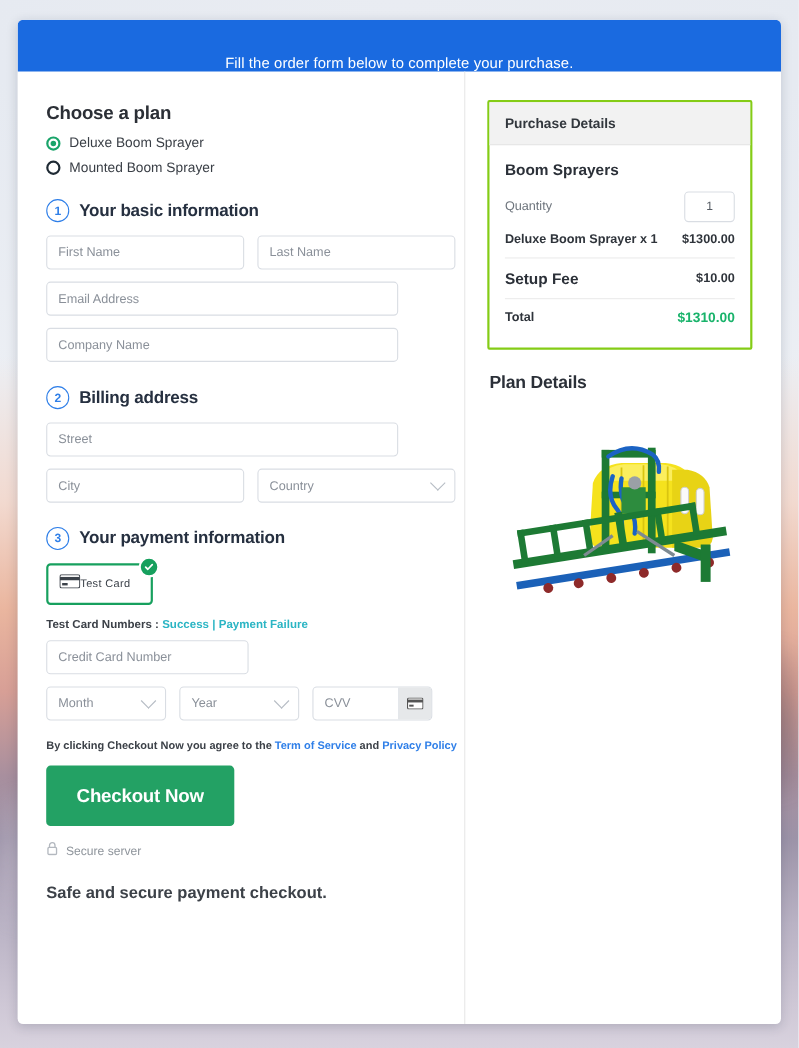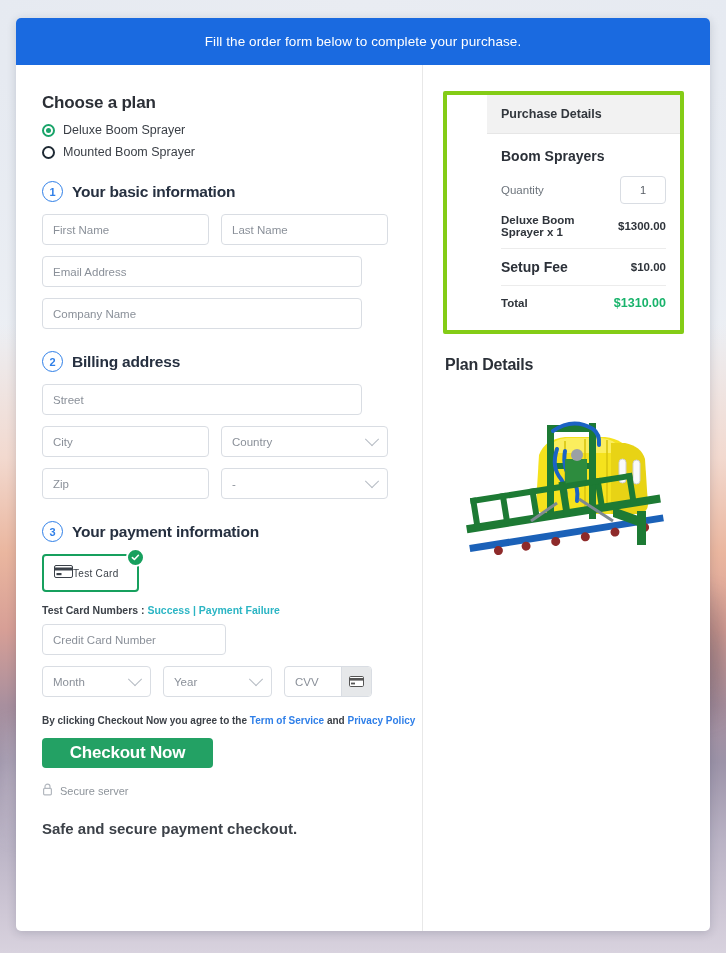--- a/index.html
+++ b/index.html
@@ -46,21 +46,21 @@
     width: 694px; height: 913px;
     background: #ffffff;
     border-radius: 5px;
     box-shadow: 0 2px 10px rgba(30,40,60,.18);
     overflow: hidden;
   }
   #banner {
     height: 47px;
     background: #1a6ae0;
     color: #fff;
-    display: flex; align-items: center; justify-content: center;
+    display: flex; align-items: flex-end; justify-content: center;
     font-size: 13.5px;
     letter-spacing: .1px;
   }
   #body-cols {
     display: flex;
     height: 866px;
   }
   #left-col {
     width: 406px;
     padding: 28px 0 0 26px;
@@ -119,32 +119,32 @@
     height: 31px;
     border: 1px solid #d9dde3;
     border-radius: 4px;
     background: #fff;
     display: flex; align-items: center;
     padding: 0 10px;
     box-sizing: border-box;
     font-size: 11.5px;
     color: #8a9099;
   }
-  .fld.half { width: 167px; flex: none; }
+  .fld.half { width: 180px; flex: none; }
   .fld.full { width: 320px; }
   .fld.sel { justify-content: space-between; }
   .caret {
     width: 9px; height: 9px;
     border-right: 1.4px solid #b6bcc4;
     border-bottom: 1.4px solid #b6bcc4;
     transform: rotate(45deg) translate(-2px,-2px);
     flex: none;
   }
   .fld.small { width: 109px; flex: none; }
-  .fld.cvv { width: 88px; flex: none; padding-right: 0; justify-content: space-between; }
+  .fld.cvv { width: 109px; flex: none; padding-right: 0; justify-content: space-between; }
   .cvv-btn {
     width: 29px; height: 29px;
     background: #e6e8ea;
     border-left: 1px solid #d9dde3;
     border-radius: 0 3px 3px 0;
     display: flex; align-items: center; justify-content: center;
     flex: none;
   }
   .fld.cc { width: 184px; }
 
@@ -170,38 +170,37 @@
   .tab-check svg { display:block; }
 
   .testcard-line { font-size: 10.5px; color: #3c4148; margin: 2px 0 8px 0; font-weight: 600; }
   .testcard-line a { color: #2bb5c4; text-decoration: none; }
   .sep { color: #2bb5c4; }
 
   .terms { font-size: 10px; color: #3c4148; font-weight: 600; margin: 18px 0 12px 0; }
   .terms a { color: #2f7fe8; text-decoration: none; }
 
   #checkout {
-    width: 171px; height: 30px;
+    width: 171px; height: 55px;
     background: #23a164;
     border: none; border-radius: 4px;
     color: #fff; font-size: 17px; font-weight: 700;
     letter-spacing: -.2px;
     display: flex; align-items: center; justify-content: center;
     cursor: pointer;
     margin-bottom: 14px;
   }
   .secure-row { display: flex; align-items: center; margin-bottom: 12px; }
   .secure-row .txt { font-size: 11px; color: #8e949b; margin-left: 7px; }
   .safe-note { font-size: 15px; font-weight: 700; color: #3c4148; margin-top: 20px; }
 
   
   #purchase {
-    border: 4px solid #84cc16;
+    border: 2px solid #84cc16;
     border-radius: 2px;
-    padding-left: 40px;
   }
   #purchase .hd {
     background: #f2f2f2;
     border-bottom: 1px solid #e6e6e6;
     padding: 12px 14px;
     font-size: 12.5px; font-weight: 600; color: #32373d;
   }
   #purchase .bd { padding: 12px 14px 10px 14px; }
   .pd-title { font-size: 14px; font-weight: 700; color: #2b3038; margin: 2px 0 12px 0; }
   .pd-row {
@@ -288,27 +287,20 @@
         <span class="step-title">Billing address</span>
       </div>
 
       <div class="row">
         <div class="fld full">Street</div>
       </div>
       <div class="row">
         <div class="fld half">City</div>
         <div class="fld half sel">
           <span>Country</span>
-          <span class="caret"></span>
-        </div>
-      </div>
-      <div class="row">
-        <div class="fld half">Zip</div>
-        <div class="fld half sel">
-          <span>-</span>
           <span class="caret"></span>
         </div>
       </div>
 
       <div class="step-head">
         <span class="step-num">3</span>
         <span class="step-title">Your payment information</span>
       </div>
 
       <div class="pay-tab">

